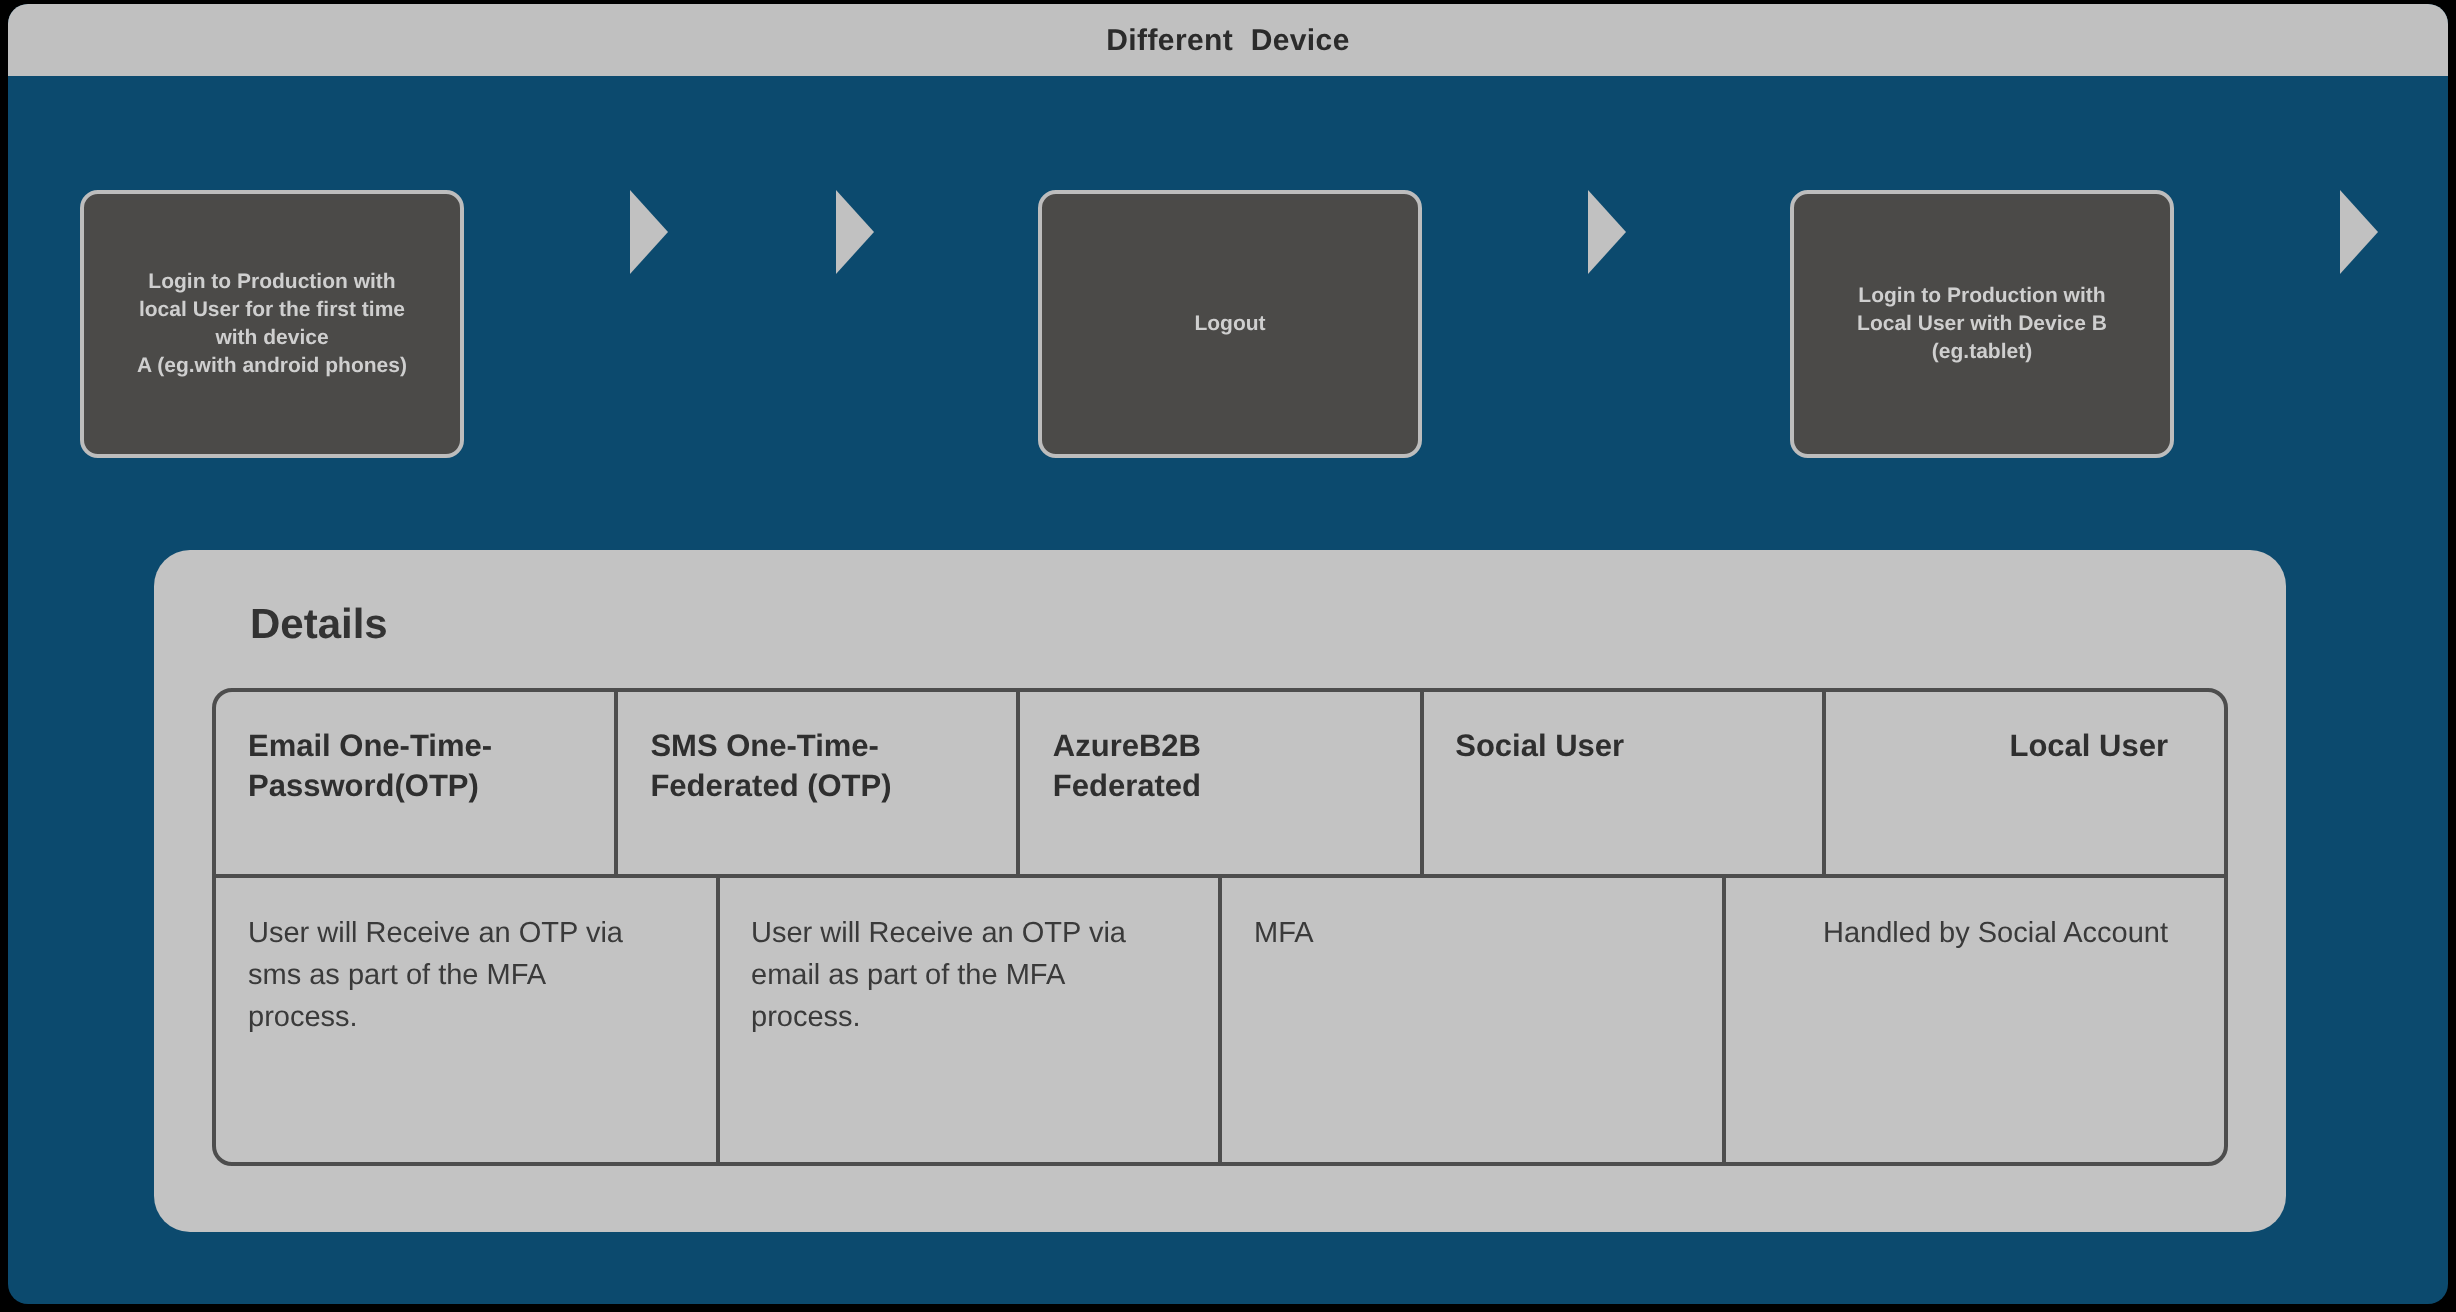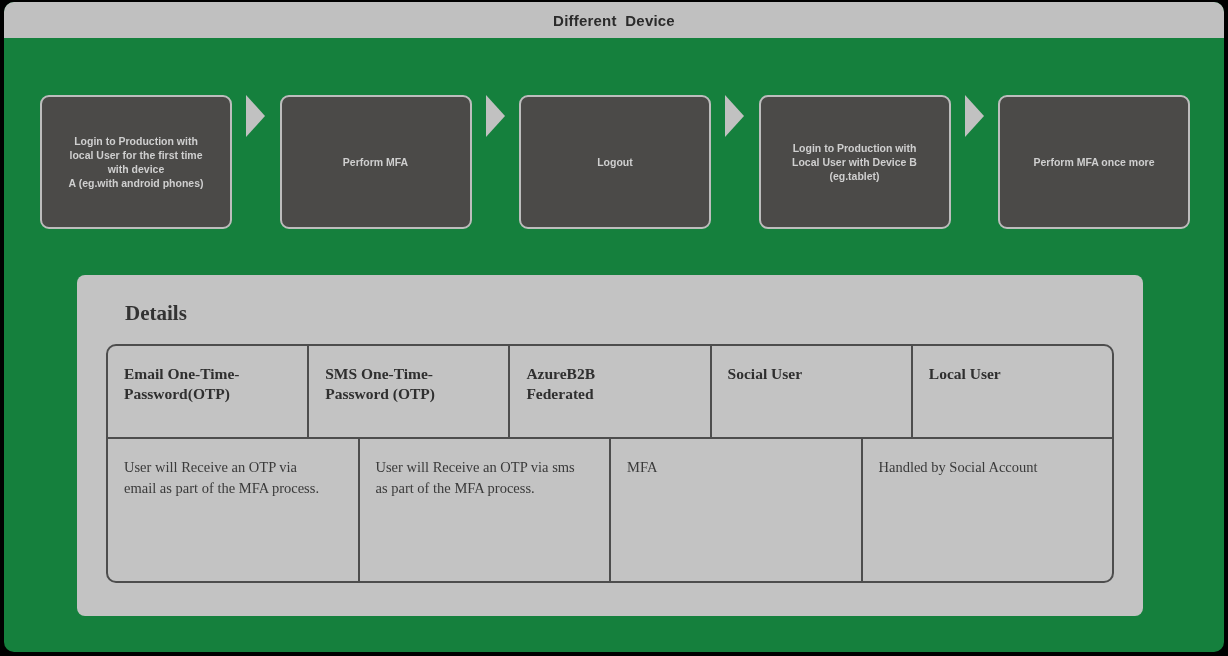--- a/index.html
+++ b/index.html
@@ -22,21 +22,21 @@
   }
 
   
   .outer-card {
     position: absolute;
     left: 4px;
     top: 2px;
     width: 1220px;
     height: 650px;
     border-radius: 10px;
-    background: #15803d;
+    background: #0c4a6e;
     overflow: hidden;
     box-sizing: border-box;
   }
 
   .title-bar {
     position: absolute;
     left: 0;
     top: 0;
     width: 100%;
     height: 36px;
@@ -101,23 +101,22 @@
   }
 
   
   .details-panel {
     position: absolute;
     left: 73px;
     top: 273px;
     width: 1066px;
     height: 341px;
     background: #c3c3c3;
-    border-radius: 8px;
-    box-sizing: border-box;
-    font-family: Liberation Serif, serif;
+    border-radius: 18px;
+    box-sizing: border-box;
   }
   .details-title {
     position: absolute;
     left: 48px;
     top: 26px;
     font-size: 21px;
     font-weight: bold;
     color: #333333;
   }
 
@@ -143,21 +142,21 @@
   .t-body {
     display: flex;
     flex: 1 1 auto;
   }
   .t-cell {
     flex: 1 1 0;
     box-sizing: border-box;
     padding: 18px 28px 10px 16px;
     border-right: 2px solid #4d4d4d;
   }
-  .t-cell:last-child { border-right: none; }
+  .t-cell:last-child { border-right: none; text-align: right; }
   .th-text {
     font-size: 15.5px;
     font-weight: bold;
     color: #2f2f2f;
     line-height: 20px;
     white-space: pre-line;
   }
   .td-text {
     font-size: 14.5px;
     font-weight: normal;
@@ -182,23 +181,20 @@
         <div class="flow-box-label">Login to Production with
 local User for the first time
 with device
 A (eg.with android phones)</div>
       </div>
 
       <div class="arrow">
           <i></i>
         </div>
 
-      <div class="flow-box">
-        <div class="flow-box-label">Perform MFA</div>
-      </div>
 
       <div class="arrow">
           <i></i>
         </div>
 
       <div class="flow-box">
         <div class="flow-box-label">Logout</div>
       </div>
 
       <div class="arrow">
@@ -208,58 +204,55 @@
       <div class="flow-box">
         <div class="flow-box-label">Login to Production with
 Local User with Device B
 (eg.tablet)</div>
       </div>
 
       <div class="arrow">
           <i></i>
         </div>
 
-      <div class="flow-box">
-        <div class="flow-box-label">Perform MFA once more</div>
-      </div>
 
     </div>
 
     <div class="details-panel">
       <div class="details-title">Details</div>
 
       <div class="detail-table">
 
         <div class="t-head">
           <div class="t-cell">
             <div class="th-text">Email One-Time-
 Password(OTP)</div>
           </div>
           <div class="t-cell">
             <div class="th-text">SMS One-Time-
-Password (OTP)</div>
+Federated (OTP)</div>
           </div>
           <div class="t-cell">
             <div class="th-text">AzureB2B
 Federated</div>
           </div>
           <div class="t-cell">
             <div class="th-text">Social User</div>
           </div>
           <div class="t-cell">
             <div class="th-text">Local User</div>
           </div>
         </div>
 
         <div class="t-body">
           <div class="t-cell">
+            <div class="td-text">User will Receive an OTP via sms as part of the MFA process.</div>
+          </div>
+          <div class="t-cell">
             <div class="td-text">User will Receive an OTP via email as part of the MFA process.</div>
-          </div>
-          <div class="t-cell">
-            <div class="td-text">User will Receive an OTP via sms as part of the MFA process.</div>
           </div>
           <div class="t-cell">
             <div class="td-text">MFA</div>
           </div>
           <div class="t-cell">
             <div class="td-text">Handled by Social Account</div>
           </div>
         </div>
 
       </div>

